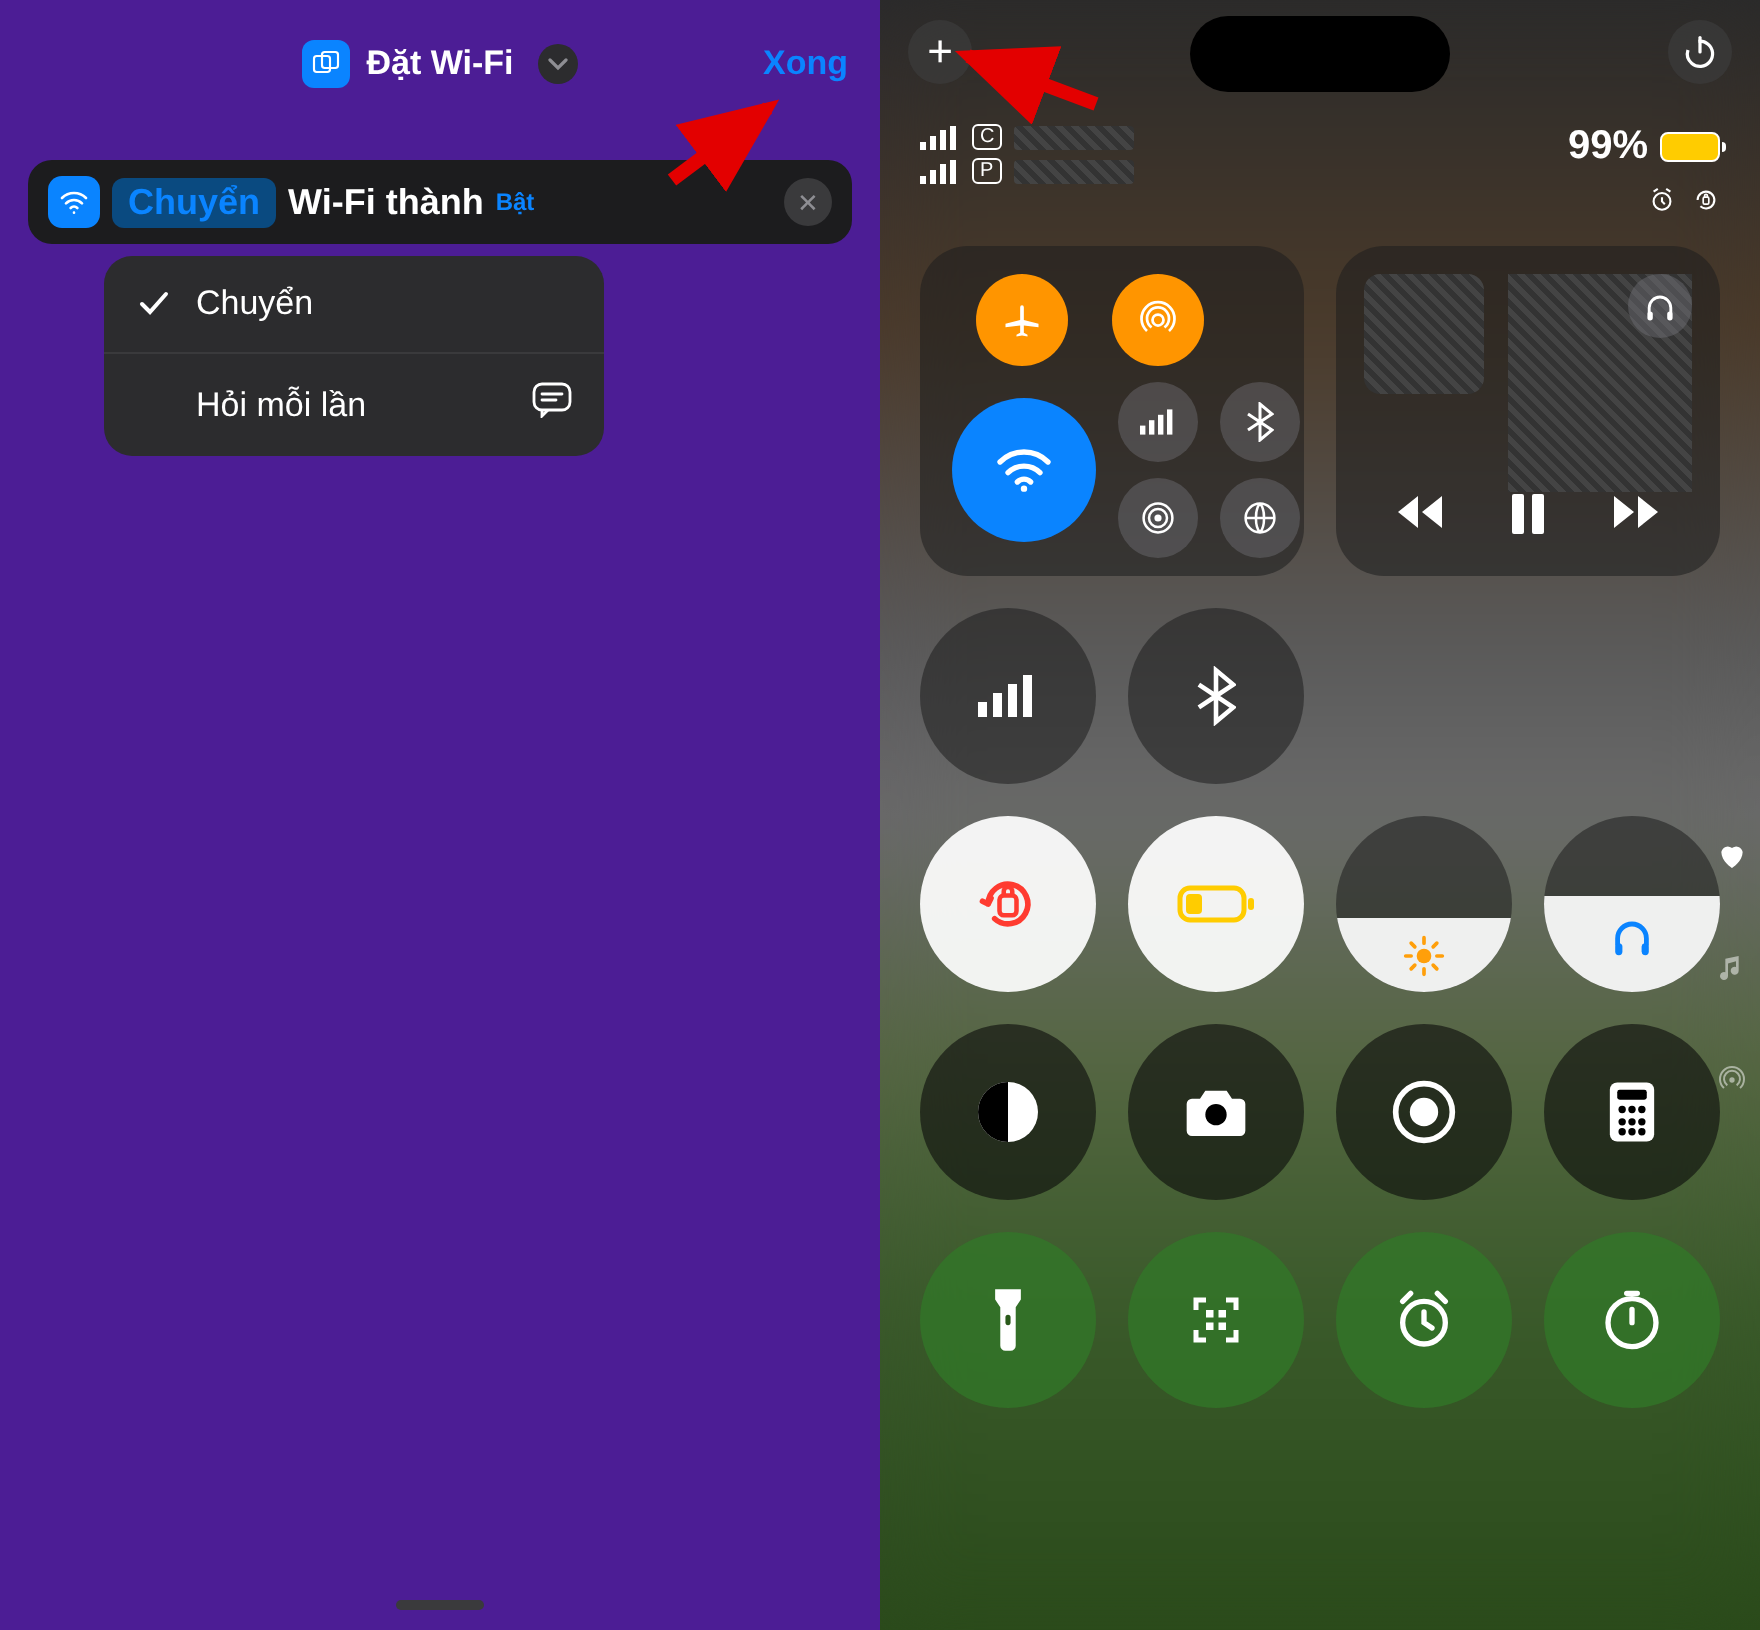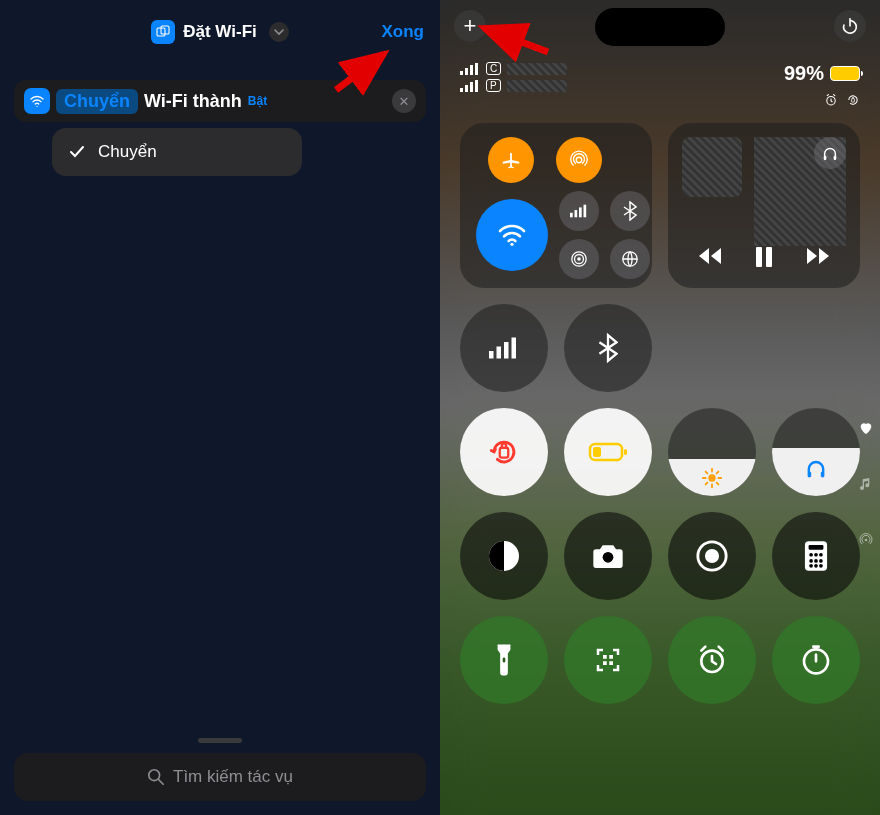--- a/index.html
+++ b/index.html
@@ -1,18 +1,18 @@
 <!DOCTYPE html>
 <html><head>
 <meta charset="utf-8">
 <style>
 *{margin:0;padding:0;box-sizing:border-box;font-family:-apple-system,BlinkMacSystemFont,"Segoe UI",Helvetica,Arial,sans-serif;-webkit-font-smoothing:antialiased}
 body{width:880px;height:815px;background:#000;display:flex;overflow:hidden}
 .panel{position:relative}
-.panel-left{width:440px;height:815px;background:#0f172a;display:flex;flex-direction:column}
+.panel-left{width:440px;height:815px;background:#4c1d95;display:flex;flex-direction:column}
 .panel-right{width:440px;height:815px;background:linear-gradient(180deg,#2a2a2a 0%,#4a3a2a 20%,#5a5a5a 40%,#6a6a6a 50%,#556642 65%,#3a5a2a 80%,#2a4a1a 100%);position:relative;overflow:hidden}
 .panel-right::before{content:"";position:absolute;inset:0;backdrop-filter:blur(20px)}
 .l-header{display:flex;align-items:center;justify-content:center;padding:20px 16px 16px;position:relative}
 .app-pill{display:flex;align-items:center;gap:8px}
 .app-icon{width:24px;height:24px;background:#0a84ff;border-radius:6px;display:flex;align-items:center;justify-content:center}
 .app-icon svg{width:16px;height:16px}
 .app-title{color:#fff;font-size:17px;font-weight:600}
 .chev{width:20px;height:20px;background:#2c2c2e;border-radius:50%;display:flex;align-items:center;justify-content:center;margin-left:4px}
 .done-btn{position:absolute;right:16px;color:#0a84ff;font-size:17px;font-weight:600}
 .arrow-to-done{position:absolute;right:40px;top:46px;pointer-events:none}
@@ -114,31 +114,35 @@
 
   <div class="dropdown">
     <div class="dd-item">
       <span class="dd-check">
         <svg width="16" height="16" viewBox="0 0 16 16">
             <path d="M2 8l4 4 8-9" stroke="#fff" stroke-width="2" fill="none" stroke-linecap="round"></path>
           </svg>
       </span>
       <span>Chuyển</span>
     </div>
+    <div class="dd-item">
+      <span class="dd-check"></span>
+      <span>Hỏi mỗi lần</span>
+      <span class="dd-trail">
+        <svg width="20" height="18" viewBox="0 0 20 18">
+            <rect x="1" y="1" width="18" height="13" rx="4" stroke="#fff" stroke-width="1.4" fill="none"></rect>
+            <path d="M8 14l-3 3v-3" stroke="#fff" stroke-width="1.4" fill="none"></path>
+            <path d="M5 6h10M5 9h7" stroke="#fff" stroke-width="1.4" stroke-linecap="round"></path>
+          </svg>
+      </span>
+    </div>
   </div>
 
   <div style="flex:1"></div>
   <div class="grabber"></div>
-  <div class="search-bar">
-    <svg width="18" height="18" viewBox="0 0 20 20">
-        <circle cx="8" cy="8" r="6" stroke="#8e8e93" stroke-width="1.8" fill="none"></circle>
-        <path d="M13 13l5 5" stroke="#8e8e93" stroke-width="1.8" stroke-linecap="round"></path>
-      </svg>
-    <span>Tìm kiếm tác vụ</span>
-  </div>
 </div>
 
 <div class="panel panel-right">
   <div class="dyn-island"></div>
 
   <div class="r-top">
     <div class="plus-btn">
         <span>+</span>
       </div>
     <div class="power-btn">

